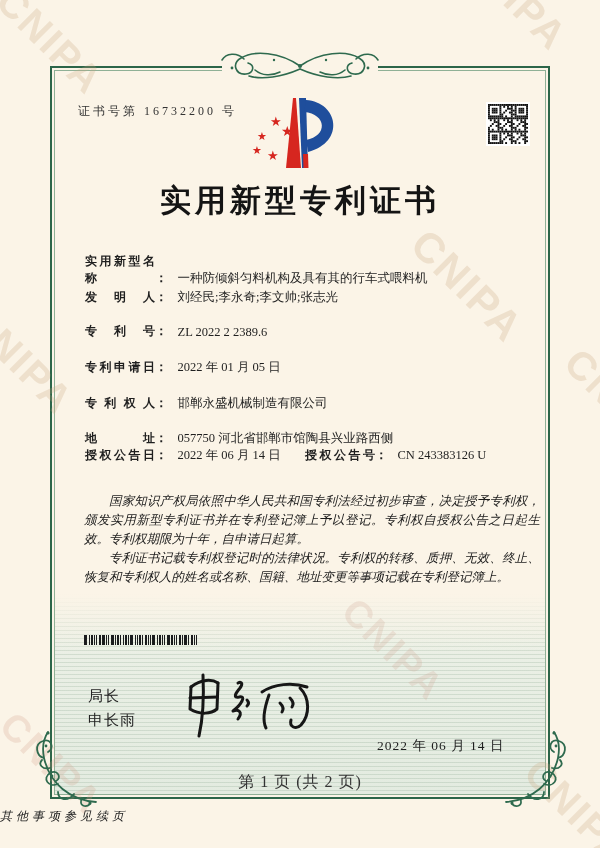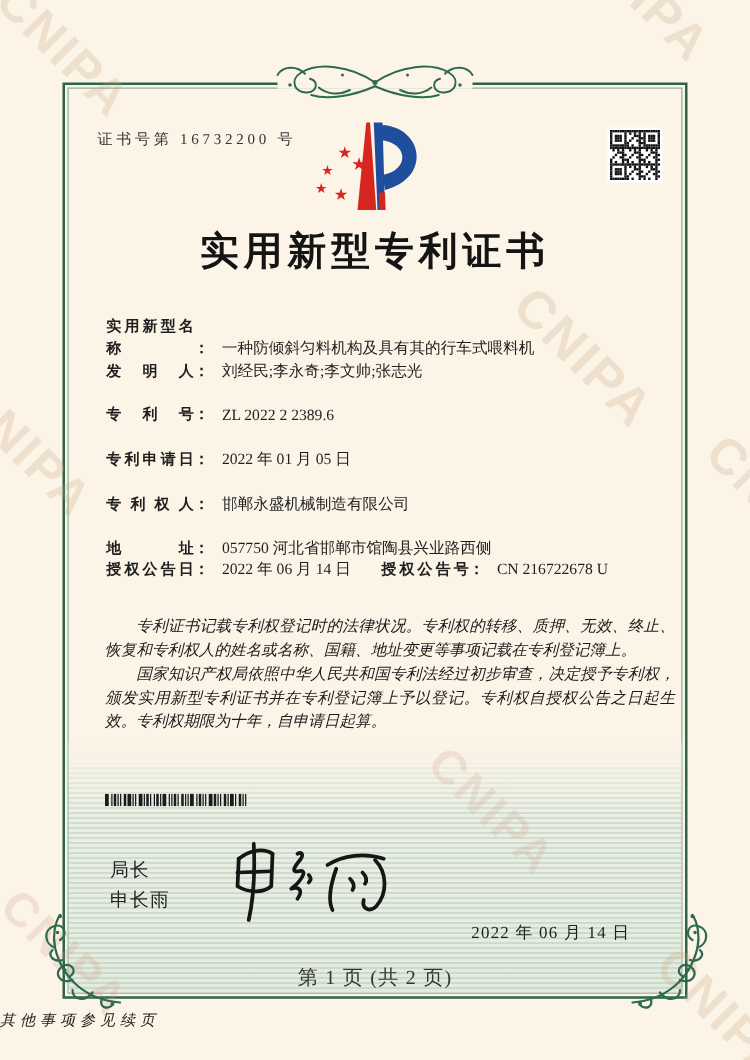--- a/index.html
+++ b/index.html
@@ -471,27 +471,27 @@
         <span class="f-colon">：</span>
       <span class="f-value">057750 河北省邯郸市馆陶县兴业路西侧</span>
     </div>
     <div class="frow" style="top:447px;">
       <span class="f-label">授权公告日</span>
         <span class="f-colon">：</span>
       <span class="f-value">2022 年 06 月 14 日</span>
       <span class="grant2">
         <span class="f-label">授权公告号</span>
           <span class="f-colon">：</span>
-        <span class="f-value">CN 216722678 U</span>
+        <span class="f-value">CN 243383126 U</span>
       </span>
     </div>
 
     <div class="paras">
+      <p>国家知识产权局依照中华人民共和国专利法经过初步审查，决定授予专利权，颁发实用新型专利证书并在专利登记簿上予以登记。专利权自授权公告之日起生效。专利权期限为十年，自申请日起算。</p>
       <p>专利证书记载专利权登记时的法律状况。专利权的转移、质押、无效、终止、恢复和专利权人的姓名或名称、国籍、地址变更等事项记载在专利登记簿上。</p>
-      <p>国家知识产权局依照中华人民共和国专利法经过初步审查，决定授予专利权，颁发实用新型专利证书并在专利登记簿上予以登记。专利权自授权公告之日起生效。专利权期限为十年，自申请日起算。</p>
     </div>
 
     <div class="barcode">
         <span style="width: 3px; margin-right: 2px;"></span>
         <span style="width: 1px; margin-right: 1px;"></span>
         <span style="width: 2px; margin-right: 1px;"></span>
         <span style="width: 1px; margin-right: 1px;"></span>
         <span style="width: 1px; margin-right: 2px;"></span>
         <span style="width: 2px; margin-right: 1px;"></span>
         <span style="width: 3px; margin-right: 1px;"></span>

